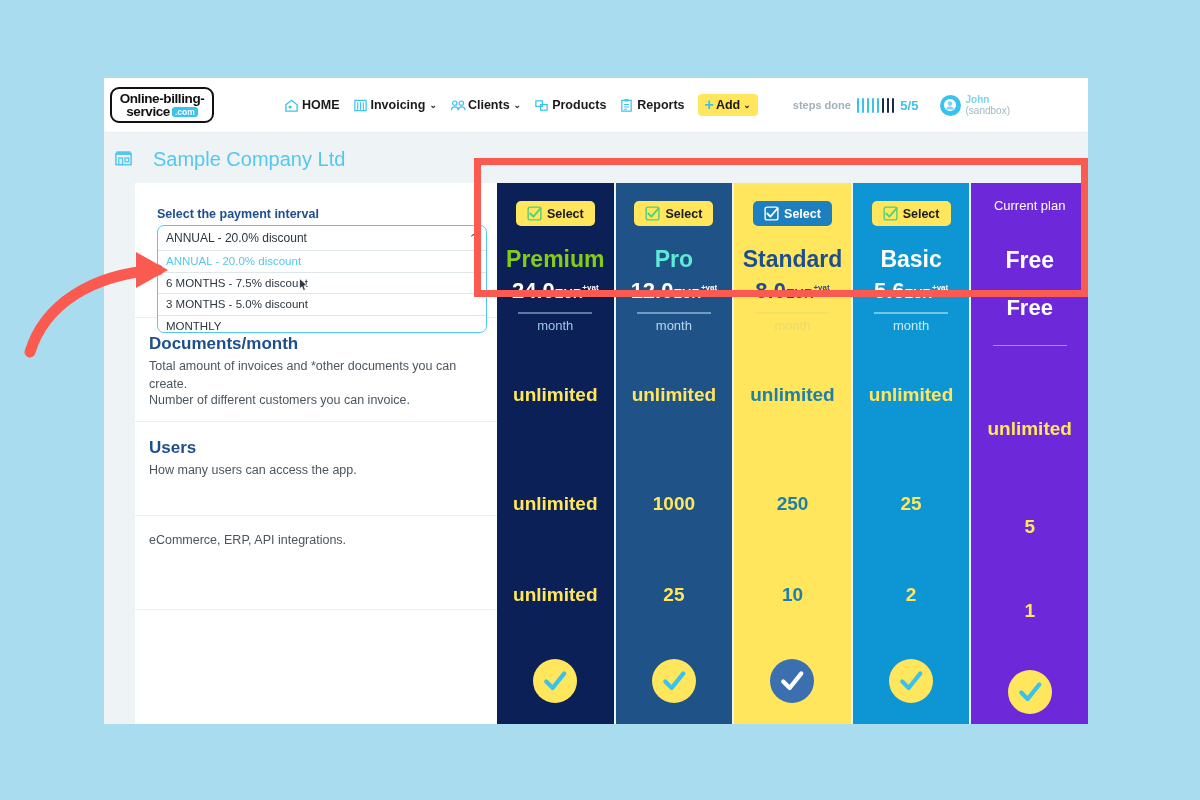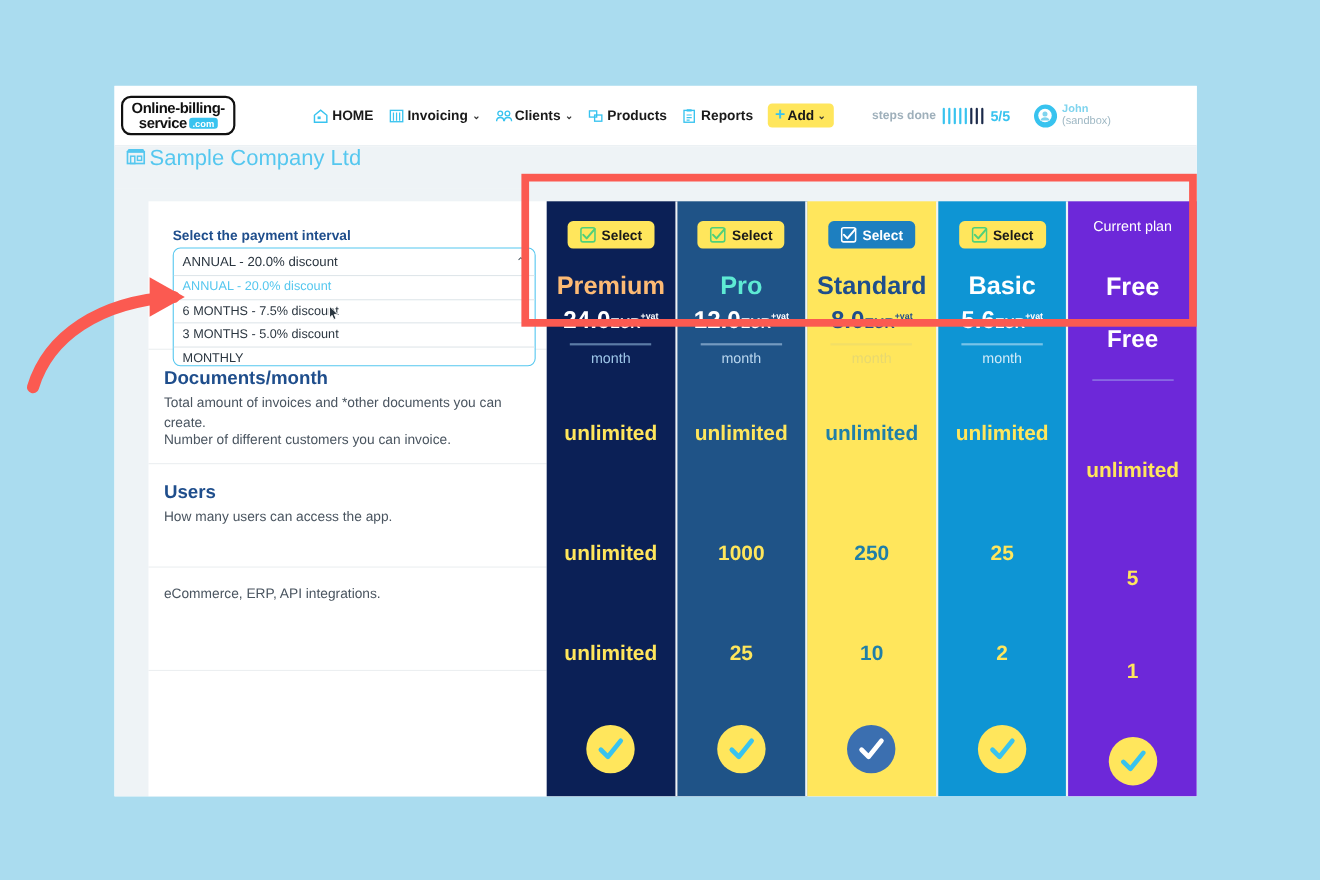--- a/index.html
+++ b/index.html
@@ -61,21 +61,21 @@
     background: #38c3ef; border: 2px solid #38c3ef;
     display: flex; align-items: center; justify-content: center; color: #fff; font-size: 11px;
   }
   #user-text { line-height: 1.15; }
   #user-name { font-size: 10px; color: #7fd4ee; font-weight: bold; }
   #user-env { font-size: 10px; color: #9fb8c4; }
 
   
   #company-bar {
     position: absolute; left: 0; top: 55px; width: 988px; height: 38px;
-    background: #eef3f6; display: flex; align-items: flex-start; padding-left: 10px; gap: 3px;
+    background: #eef3f6; display: flex; align-items: flex-end; padding-left: 10px; gap: 20px;
   }
   #company-name { font-size: 20px; color: #55c7ef; font-weight: normal; }
 
   
   #table-area {
     position: absolute; left: 0; top: 93px; width: 984px; height: 553px;
     background: #eef3f6;
   }
   #left-panel {
     position: absolute; left: 31px; top: 12px; width: 362px; bottom: 0;
@@ -318,21 +318,21 @@
           <div class="col" style="background: rgb(11, 32, 86);">
             <div class="sel-wrap">
               <div class="sel-btn yellow">
                 <span class="check-sq"><svg viewBox="0 0 16 16" width="15" height="15">
                     <rect x="1.2" y="1.2" width="13.6" height="13.6" rx="2" fill="none" stroke="#4fd07a" stroke-width="1.5"></rect>
                     <path d="M3.5 8 L6.8 11.4 L14.5 2.4" fill="none" stroke="#4fd07a" stroke-width="2" stroke-linecap="round" stroke-linejoin="round"></path>
                   </svg></span>
                 <span>Select</span>
               </div>
             </div>
-            <div class="plan-name" style="color: #fdba74;">Premium</div>
+            <div class="plan-name" style="color: #84cc16;">Premium</div>
             <div class="plan-price" style="color: rgb(255, 255, 255);"><span>24.0</span><span class="cur">EUR</span><span class="vat">+vat</span></div>
             <div class="price-rule" style="background: rgb(158, 198, 232);"></div>
             <div class="per" style="color: rgb(158, 198, 232);">month</div>
             <div class="cell cell-customers" style="color: rgb(255, 230, 92);">unlimited</div>
             <div class="cell cell-docs" style="color: rgb(255, 230, 92);">unlimited</div>
             <div class="cell cell-users" style="color: rgb(255, 230, 92);">unlimited</div>
             <div class="cell cell-integr">
               <div class="tick" style="background: rgb(255, 230, 92);">
                 <svg viewBox="0 0 24 24" width="28" height="28">
                   <path d="M4.5 12.5 L10 18 L20 5.5" fill="none" stroke="#38c3ef" stroke-width="3.6" stroke-linecap="round" stroke-linejoin="round"></path>

